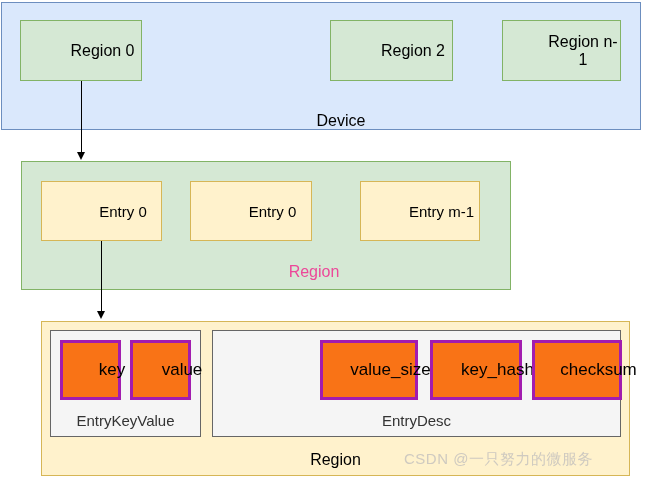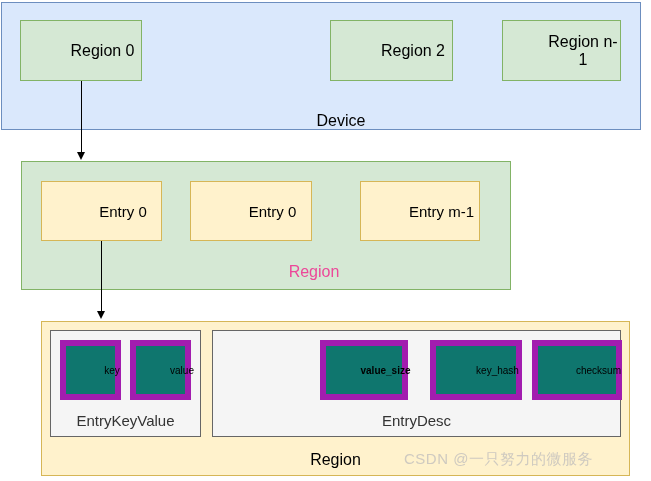--- a/index.html
+++ b/index.html
@@ -96,23 +96,23 @@
     position: absolute;
     left: 0;
     right: 0;
     text-align: center;
     font-size: 15px;
     color: #333333;
   }
 
   
   .red-box {
-    background: #0f766e;
-    border: 6px solid #a21caf;
-    font-size: 10px;
+    background: #f97316;
+    border: 3px solid #a21caf;
+    font-size: 17px;
     color: #000000;
     white-space: nowrap;
   }
 
   
   .arrow-line {
     position: absolute;
     width: 1px;
     background: #000000;
   }
@@ -188,21 +188,21 @@
 
   <div class="box red-box" style="left:130px; top:340px; width:61px; height:60px;">
     <span>value</span>
   </div>
 
   <div class="panel-label" style="left:50px; width:151px; top:412px;">EntryKeyValue</div>
 
   <div class="box grey-panel" style="left:212px; top:330px; width:409px; height:107px;"></div>
 
 
-  <div class="box red-box" style="left:320px; top:340px; width:88px; height:60px;font-weight:bold;">
+  <div class="box red-box" style="left:320px; top:340px; width:98px; height:60px;">
     <span>value_size</span>
   </div>
 
   <div class="box red-box" style="left:430px; top:340px; width:92px; height:60px;">
     <span>key_hash</span>
   </div>
 
   <div class="box red-box" style="left:532px; top:340px; width:90px; height:60px;">
     <span>checksum</span>
   </div>

